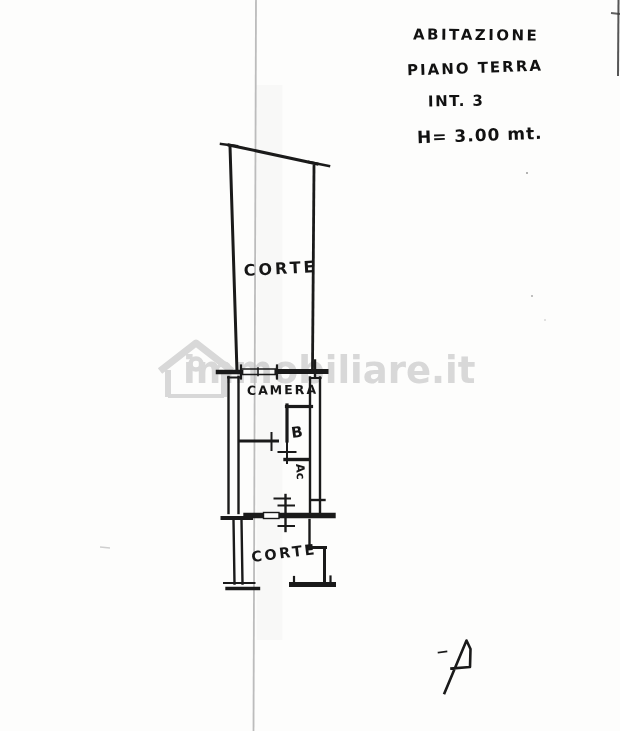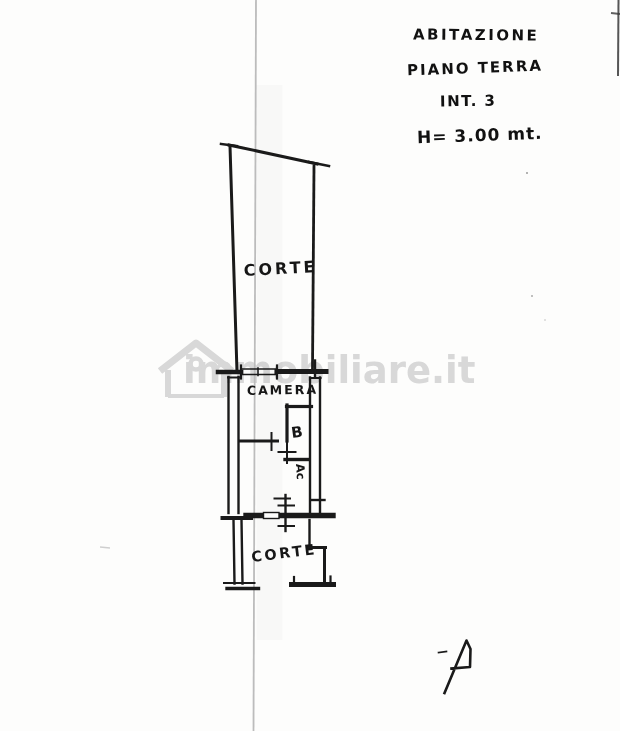--- a/index.html
+++ b/index.html
@@ -13,21 +13,21 @@
   
   .hand{
     position:absolute;
     color:#111;
     font-weight:700;
     white-space:nowrap;
     font-family:"DejaVu Sans", sans-serif;
   }
   #ann1{left:413px;top:26px;font-size:15px;letter-spacing:2.5px;transform:rotate(0.5deg);}
   #ann2{left:407px;top:59px;font-size:15px;letter-spacing:2px;transform:rotate(-2deg);}
-  #ann3{left:440px;top:92px;font-size:15px;letter-spacing:1.5px;transform:rotate(-1deg);}
+  #ann3{left:428px;top:92px;font-size:15px;letter-spacing:1.5px;transform:rotate(-1deg);}
   #ann4{left:417px;top:125px;font-size:17px;letter-spacing:1px;transform:rotate(-2deg);}
 
   
   #watermark{
     position:absolute;left:156px;top:341px;width:330px;height:62px;
     z-index:1;
   }
   #wm-text{
     position:absolute;left:27px;top:8px;
     font-size:37px;font-weight:700;letter-spacing:0px;

